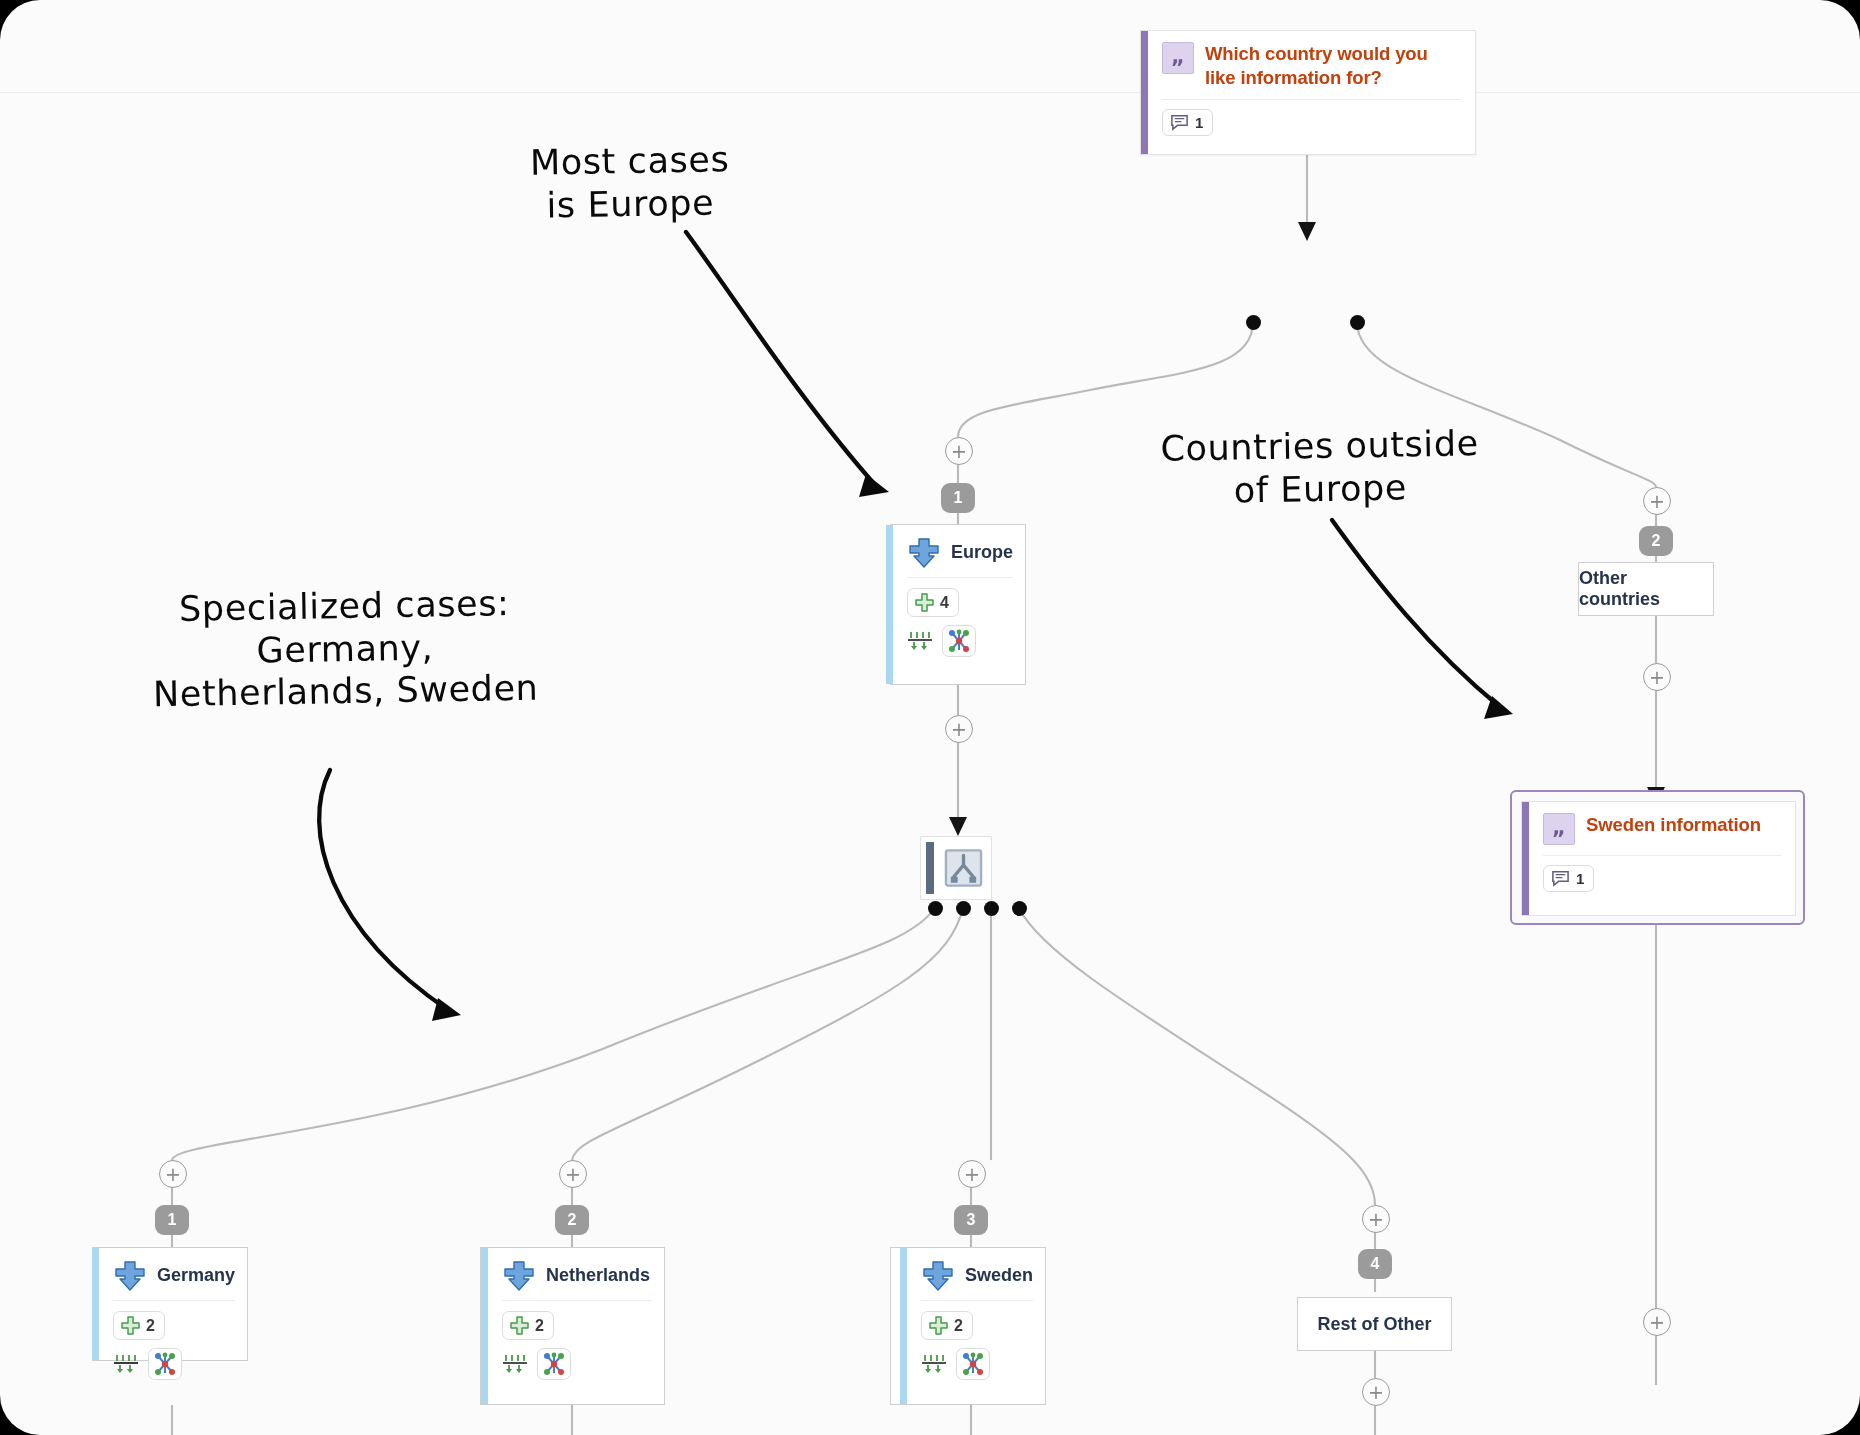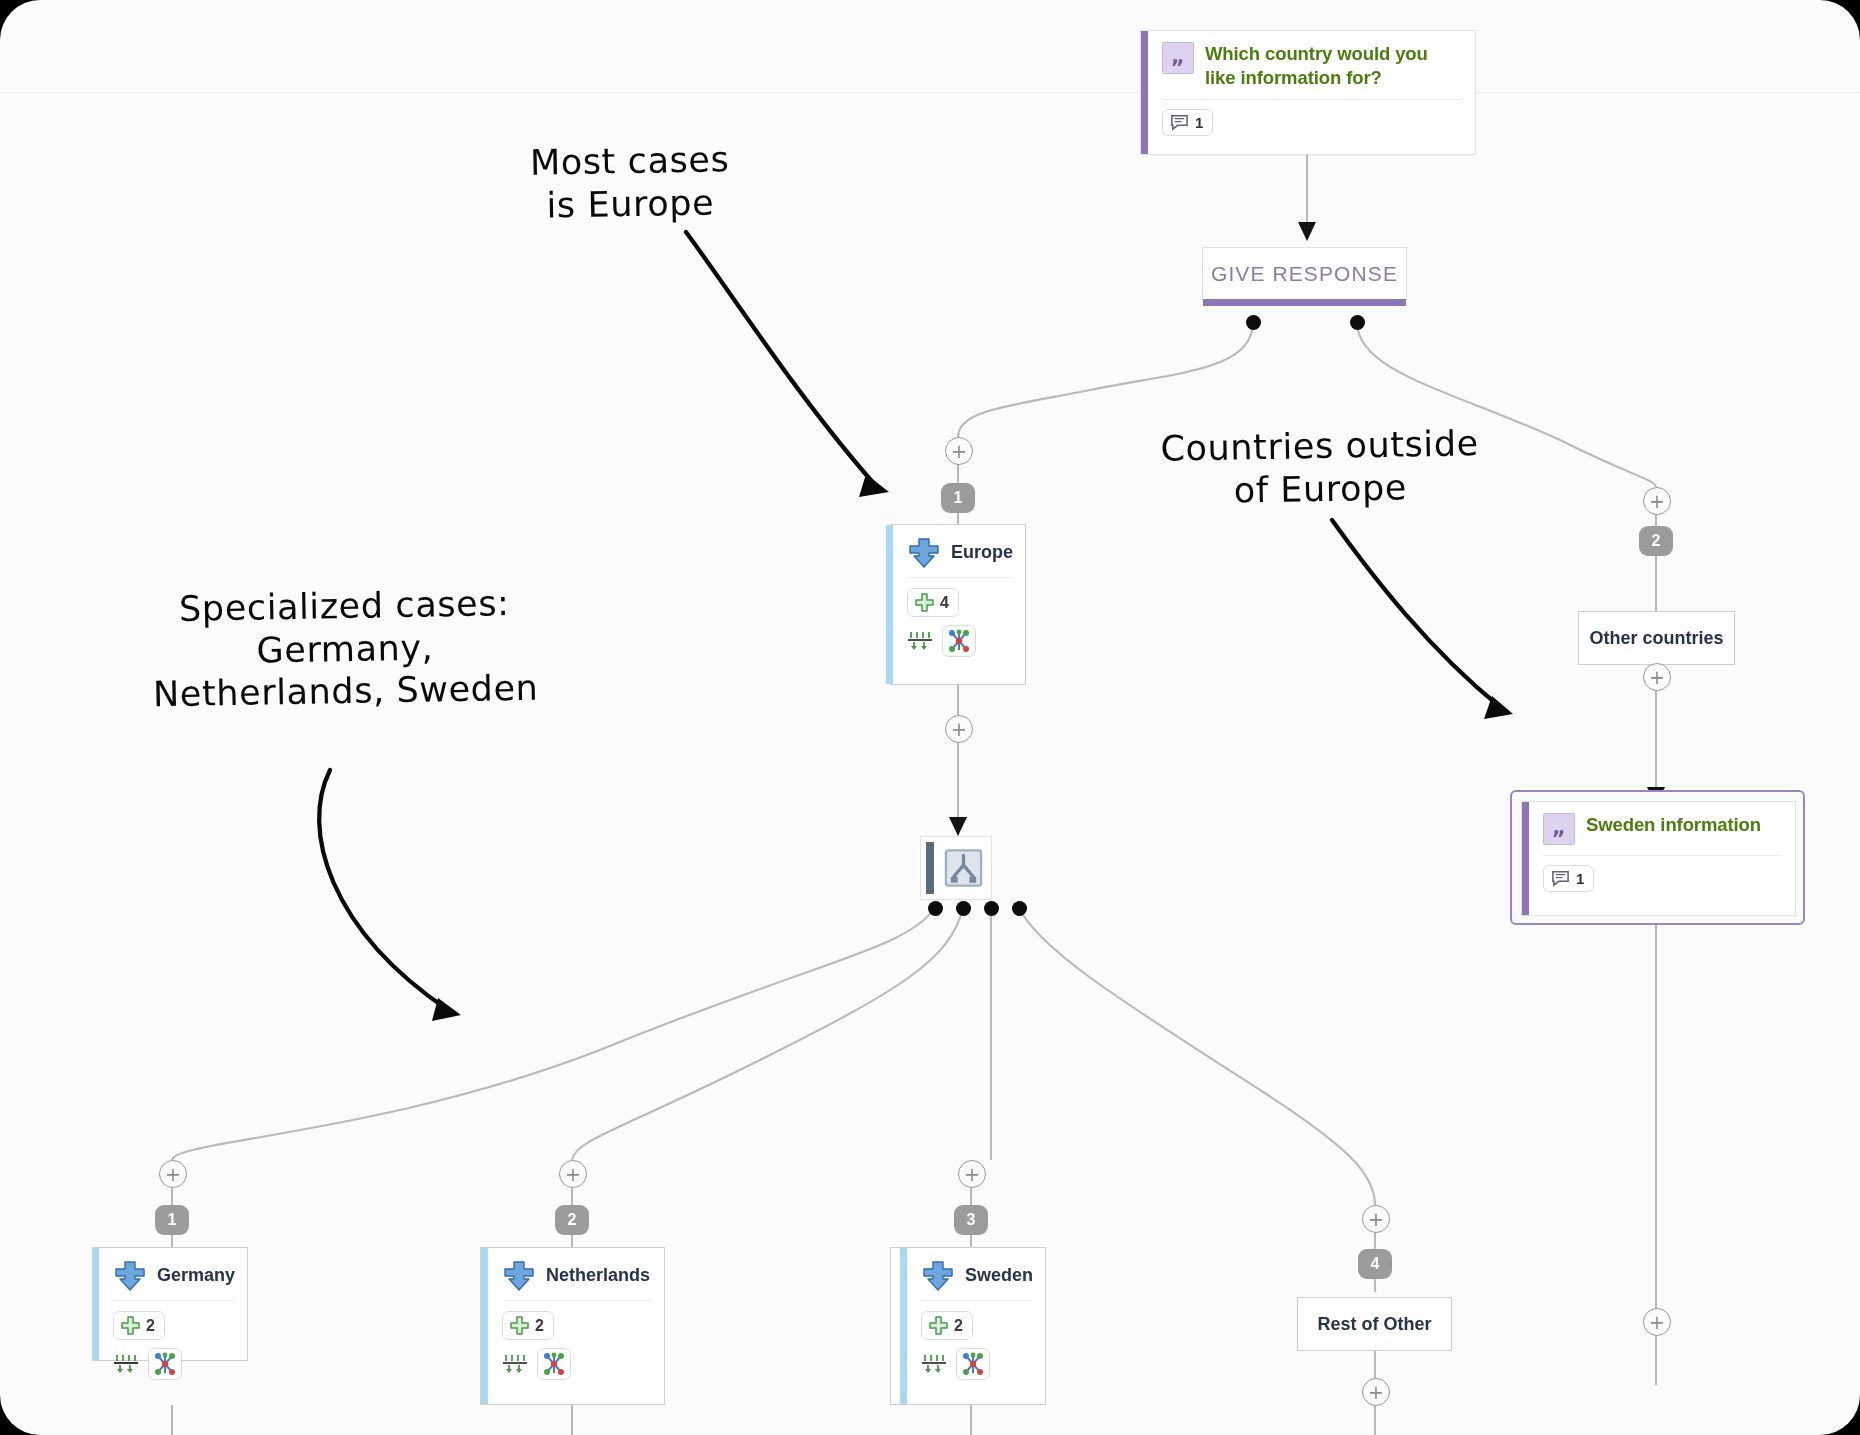--- a/index.html
+++ b/index.html
@@ -24,21 +24,21 @@
   }
   .msg-bar{width:7px;background:#8d76b5;flex:none;}
   .msg-body{flex:1;padding:11px 14px 10px 14px;}
   .msg-head{display:flex;align-items:flex-start;gap:11px;}
   .quote-ico{
     width:30px;height:30px;flex:none;background:#ddd3ee;border:1px solid #c6b8de;
     border-radius:2px;color:#6d5b92;font-size:21px;line-height:26px;text-align:center;
     font-family:"DejaVu Sans",sans-serif;font-weight:700;
   }
   .msg-title{
-    color:#4d7c0f;font-weight:700;font-size:18.5px;line-height:1.28;letter-spacing:-.1px;
+    color:#c2410c;font-weight:700;font-size:18.5px;line-height:1.28;letter-spacing:-.1px;
   }
   .msg-sep{height:1px;background:#ececec;margin:10px 0 9px 0;}
   .chip{
     display:inline-flex;align-items:center;gap:6px;
     border:1px solid #dcdcdc;border-radius:6px;background:#fff;
     padding:3px 9px 3px 7px;
   }
   .chip-num{font-size:15px;color:#333;font-weight:600;}
   .bubble-ico{width:19px;height:19px;display:block;}
 
@@ -198,24 +198,20 @@
       <div class="chip">
         <svg class="bubble-ico" viewBox="0 0 20 20">
           <path d="M2 3h16v10H8l-5 4v-4H2z" fill="none" stroke="#5f5f7a" stroke-width="1.6"></path>
           <path d="M5 6h10M5 9h7" stroke="#5f5f7a" stroke-width="1.4"></path>
         </svg>
         <span class="chip-num">1</span>
       </div>
     </div>
   </div>
 
-  <div class="node resp-card" style="left:1202px;top:247px;width:205px;height:53px;">
-    <span class="resp-label">GIVE RESPONSE</span>
-    <div class="resp-underline"></div>
-  </div>
   <div class="outdot" style="left:1246px;top:315px;"></div>
   <div class="outdot" style="left:1350px;top:315px;"></div>
 
   <div class="pin" style="left:945px;top:437px;">+</div>
   <div class="ordbadge" style="left:941px;top:483px;">1</div>
   <div class="node ct-card" style="left:890px;top:524px;width:136px;height:161px;">
     <div class="ct-bar"></div>
     <div class="ct-body">
       <div class="ct-head">
         <svg width="34" height="32" viewBox="0 0 34 32">
@@ -263,21 +259,21 @@
       <path d="M8 30h7v6H8zM27 30h7v6h-7z" fill="#77889c"></path>
     </svg>
   </div>
   <div class="outdot" style="left:928px;top:901px;"></div>
   <div class="outdot" style="left:956px;top:901px;"></div>
   <div class="outdot" style="left:984px;top:901px;"></div>
   <div class="outdot" style="left:1012px;top:901px;"></div>
 
   <div class="pin" style="left:1643px;top:487px;">+</div>
   <div class="ordbadge" style="left:1639px;top:526px;">2</div>
-  <div class="node plain-card" style="left:1578px;top:611px;width:157px;height:54px;">
+  <div class="node plain-card" style="left:1578px;top:562px;width:136px;height:54px;">
     <span class="plain-label">Other countries</span>
   </div>
   <div class="pin" style="left:1643px;top:663px;">+</div>
 
   <div class="sel-wrap" style="left:1510px;top:790px;width:295px;height:135px;">
     <div class="msg-card" style="height:100%;">
       <div class="msg-bar"></div>
       <div class="msg-body">
         <div class="msg-head">
           <div class="quote-ico">„</div>

